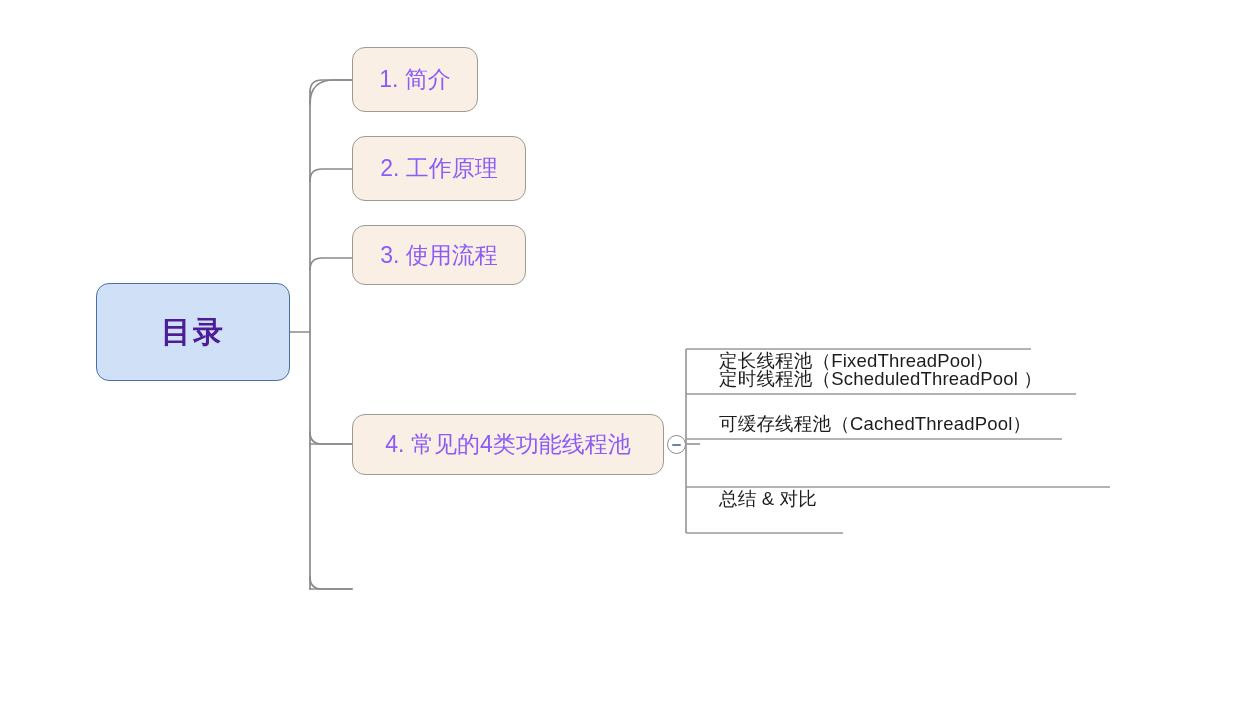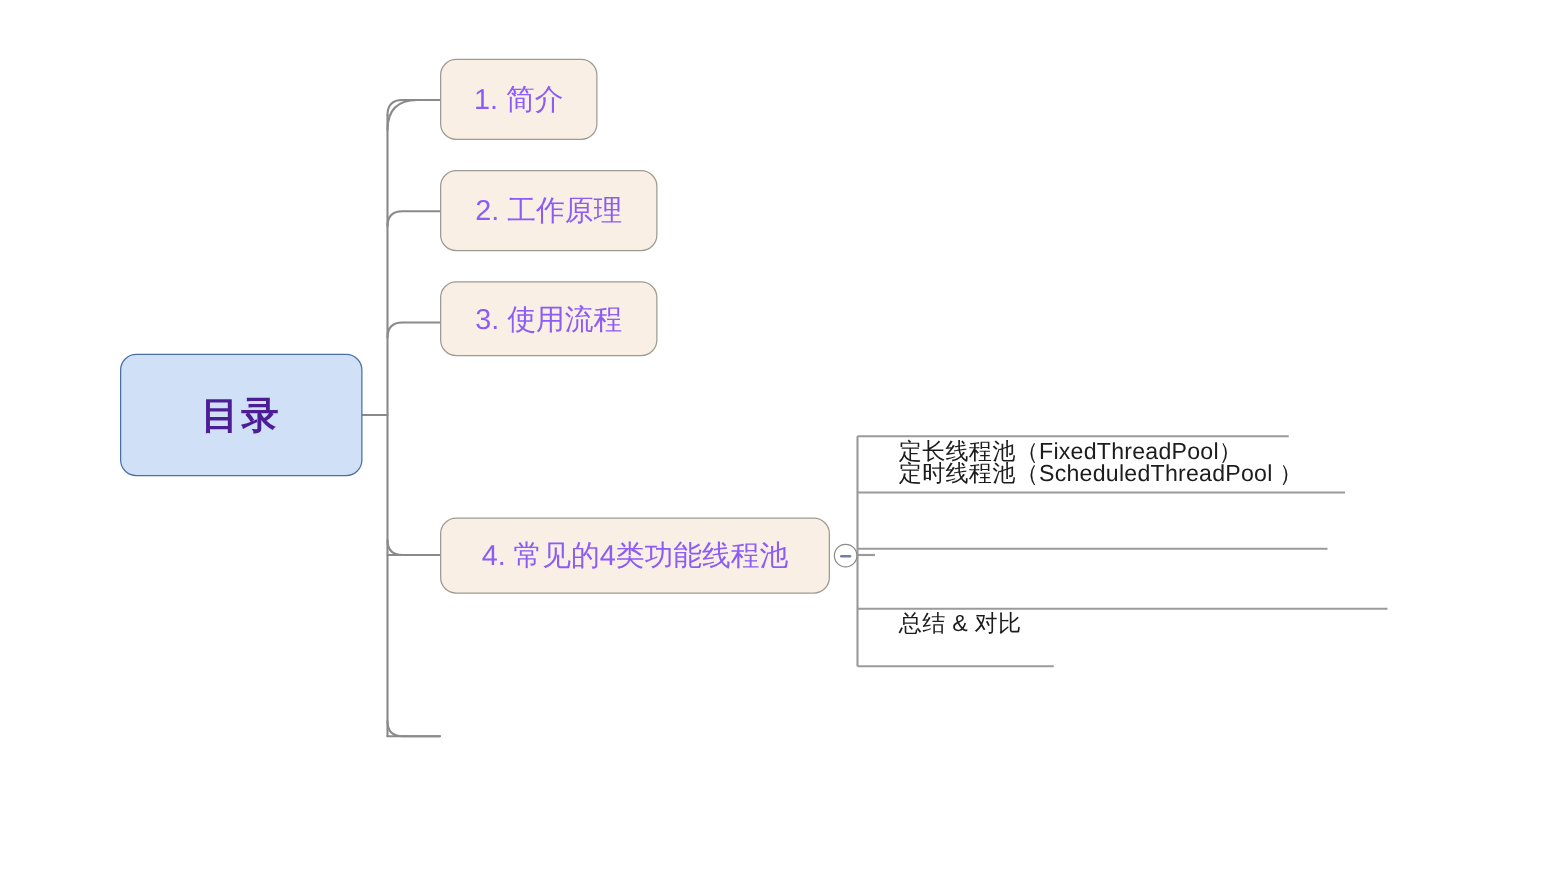--- a/index.html
+++ b/index.html
@@ -151,19 +151,22 @@
   </div>
 
   <div class="leaf" style="left:719px; top:338px;margin-top:14px;">
     <span>定长线程池（FixedThreadPool）</span>
   </div>
 
   <div class="leaf" style="left:719px; top:370px;">
     <span>定时线程池（ScheduledThreadPool ）</span>
   </div>
 
+  <div class="leaf" style="left:719px; top:415px;">
+    <span>可缓存线程池（CachedThreadPool）</span>
+  </div>
 
 
   <div class="leaf" style="left:719px; top:490px;">
     <span>总结 &amp; 对比</span>
   </div>
 
 </div>
 
 </body></html>

